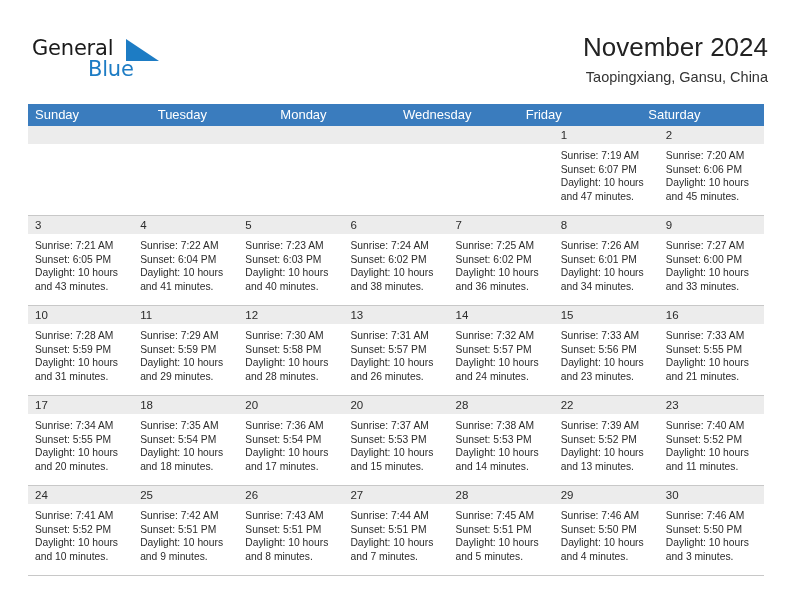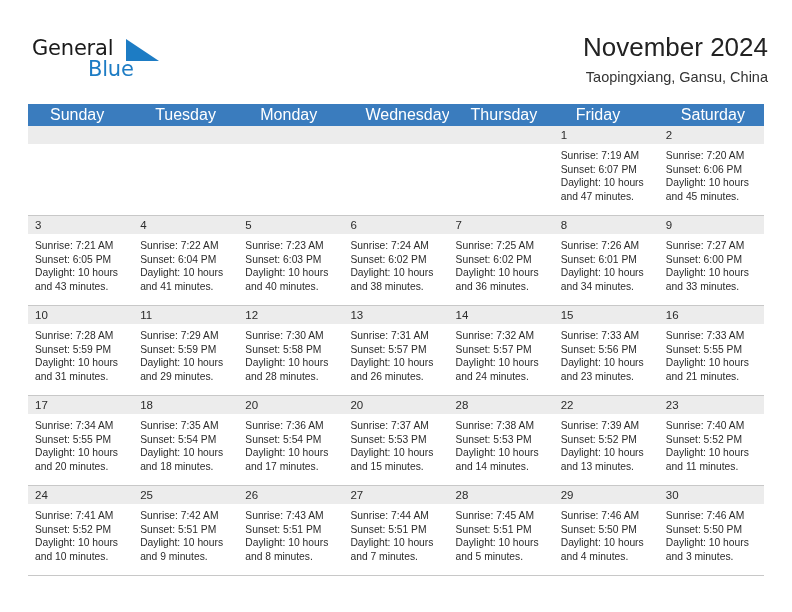--- a/index.html
+++ b/index.html
@@ -99,23 +99,23 @@
 
   .weekhead {
     display: flex;
     width: 736px;
     height: 22px;
     background: #3a7cbe;
   }
   .weekhead .wh {
     flex: 1 1 0;
     color: #ffffff;
-    font-size: 16px;
+    font-size: 13px;
     line-height: 22px;
-    padding-left: 22px;
+    padding-left: 7px;
     box-sizing: border-box;
     white-space: nowrap;
     overflow: hidden;
   }
 
   .week {
     display: flex;
     width: 736px;
     height: 90px;
     border-bottom: 1px solid #c8c8c8;
@@ -181,21 +181,20 @@
     </div>
 
   </div>
 
   <div class="calendar">
     <div class="weekhead">
       <div class="wh">Sunday</div>
       <div class="wh">Tuesday</div>
       <div class="wh">Monday</div>
       <div class="wh">Wednesday</div>
-      <div class="wh">Thursday</div>
       <div class="wh">Friday</div>
       <div class="wh">Saturday</div>
     </div>
     <div id="weeks-container">
         <div class="week">
           <div class="cell empty">
             <div class="datebar">
               <span class="daynum"></span>
             </div>
           </div>

